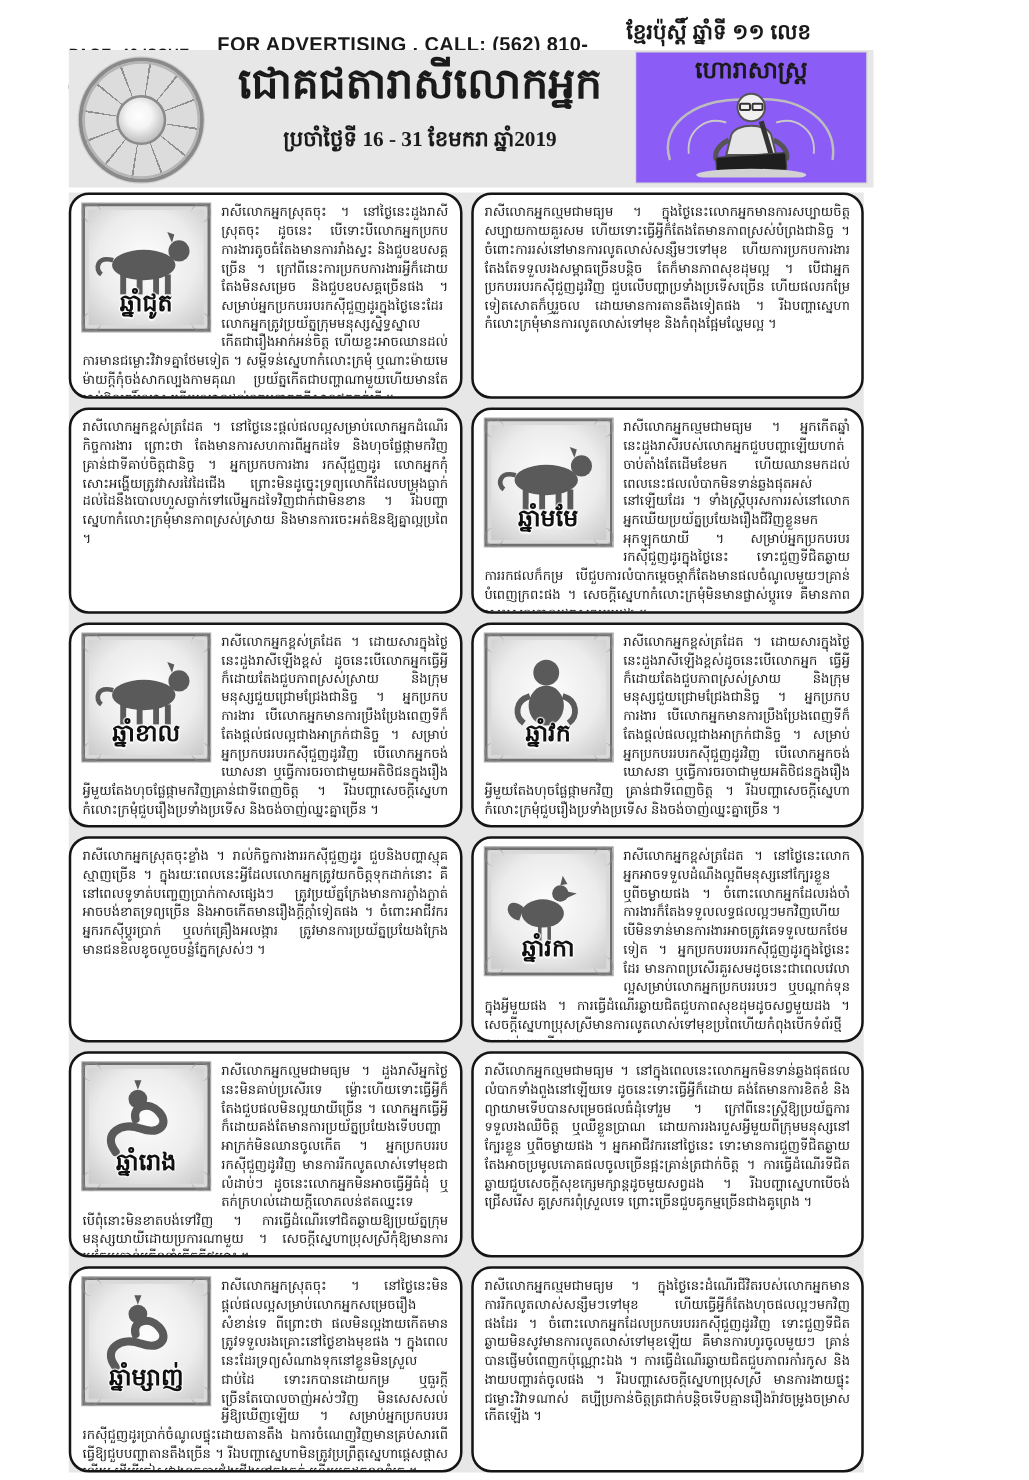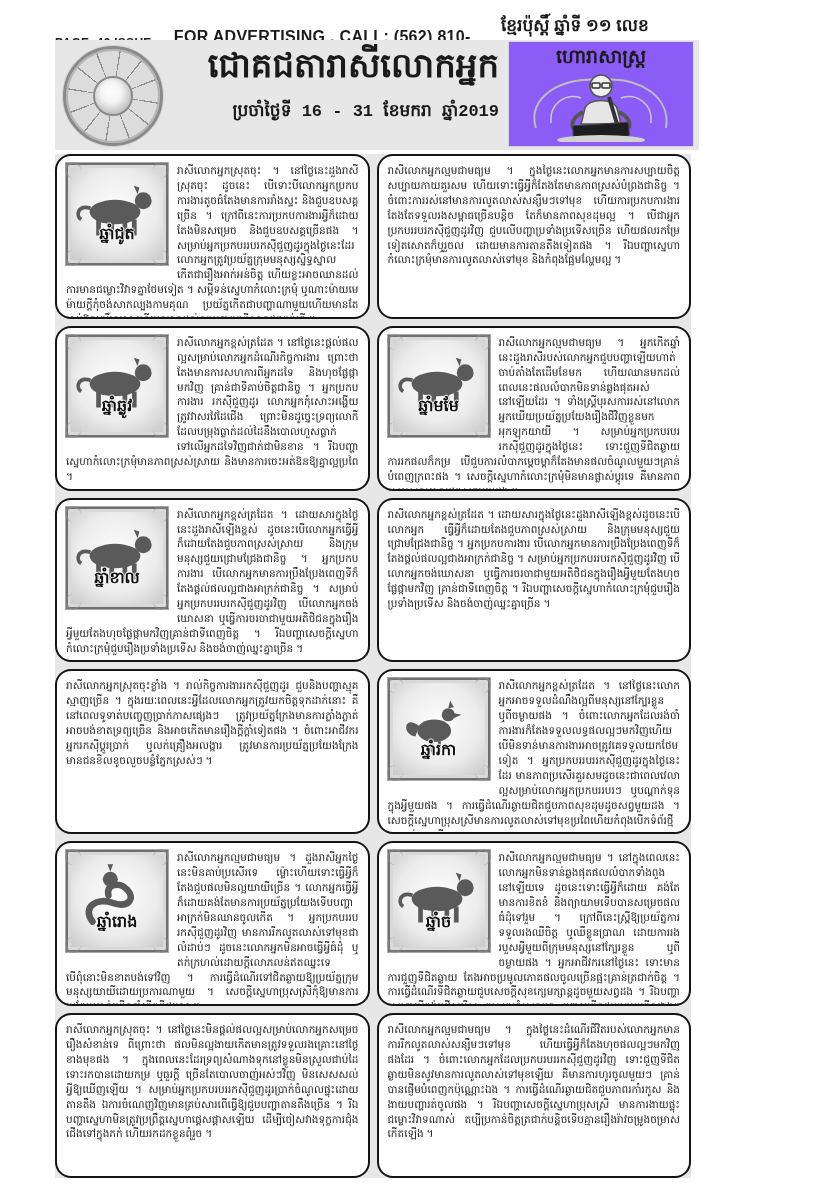--- a/index.html
+++ b/index.html
@@ -15,22 +15,22 @@
   .masthead .right{font-weight:bold;font-size:17px;}
 
   
   .header-panel{position:absolute;top:40px;left:55px;right:0;height:110px;background:#e7e7e7;}
   .zodiac-wheel{position:absolute;left:8px;top:6px;width:94px;height:94px;border-radius:50%;
     border:3px solid #8a8a8a;
     background:repeating-conic-gradient(from 10deg,#dcdcdc 0 28deg,#8f8f8f 28deg 30deg);
     box-shadow:inset 0 0 0 2px #b5b5b5, 0 0 0 1px #cfcfcf;}
   .wheel-hub{position:absolute;inset:27px;border-radius:50%;border:2px solid #8a8a8a;
     background:radial-gradient(circle at 45% 40%,#ffffff 0%,#f4f4f4 35%,#9c9c9c 100%);}
-  .titles{position:absolute;left:118px;right:200px;top:4px;text-align:right;
-    font-family:Liberation Mono, monospace;font-weight:bold;}
+  .titles{position:absolute;left:118px;right:200px;top:4px;text-align:center;
+    font-family:Liberation Serif, serif;font-weight:bold;}
   .titles .t1{font-size:34px;line-height:48px;}
   .titles .t2{font-size:17px;line-height:40px;}
   .astro-box{position:absolute;right:6px;top:2px;width:184px;height:104px;background:#8b5cf6;
     box-shadow:0 0 0 1px #d8d8d8;text-align:center;overflow:hidden;}
   .astro-box .astro-title{font-weight:bold;font-size:19px;line-height:24px;margin-top:2px;
     font-family:"DejaVu Serif",serif;}
   .astro-box svg{display:block;margin:0 auto;}
 
   
   .grid{position:absolute;top:154px;left:55px;right:8px;bottom:6px;background:#e7e7e7;
@@ -41,22 +41,22 @@
     overflow:hidden;min-height:0;}
   .animal{float:left;width:98px;height:98px;margin:0 9px 3px 0;position:relative;
     border:2px solid #6f6f6f;box-shadow:inset 0 0 0 3px #d9d9d9, 0 0 0 1px #aaa;
     background:radial-gradient(circle at 50% 45%,#fdfdfd 0%,#ececec 55%,#c3c3c3 100%);}
   .animal svg{position:absolute;left:0;top:0;}
   .animal .corner{position:absolute;width:14px;height:14px;border:2px solid #8d8d8d;border-radius:50%;opacity:.55;}
   .animal .c1{left:-3px;top:-3px;border-right:none;border-bottom:none;}
   .animal .c2{right:-3px;top:-3px;border-left:none;border-bottom:none;}
   .animal .c3{left:-3px;bottom:-3px;border-right:none;border-top:none;}
   .animal .c4{right:-3px;bottom:-3px;border-left:none;border-top:none;}
-  .year-label{position:absolute;left:50%;bottom:17px;transform:translateX(-50%);
-    white-space:nowrap;font-weight:bold;font-size:16px;color:#101010;
+  .year-label{position:absolute;left:50%;bottom:5px;transform:translateX(-50%);
+    white-space:nowrap;font-weight:bold;font-size:19px;color:#101010;
     text-shadow:-1px 0 1px #fff,1px 0 1px #fff,0 -1px 1px #fff,0 1px 1px #fff;}
   .body-text{display:block;}
 </style>
 </head>
 <body>
 
 <div id="page">
 
   <div class="masthead">
     <span class="left">PAGE. 46  ISSUE 237</span>
@@ -108,112 +108,120 @@
       <span class="corner c1"></span>
       <span class="corner c2"></span>
       <span class="corner c3"></span>
       <span class="corner c4"></span>
       <span class="year-label">ឆ្នាំជូត</span>
     </div>
     <span class="body-text">រាសីលោកអ្នកស្រុតចុះ ។ នៅថ្ងៃនេះដួងរាសីស្រុតចុះ ដូចនេះ បើទោះបីលោកអ្នកប្រកបការងារតូចធំតែងមានការរាំងស្ទះ និងជួបឧបសគ្គច្រើន ។ ក្រៅពីនេះការប្រកបការងារអ្វីក៏ដោយ តែងមិនសម្រេច និងជួបឧបសគ្គច្រើនផង ។ សម្រាប់អ្នកប្រកបររបរកស៊ីជួញដូរក្នុងថ្ងៃនេះដែរ លោកអ្នកត្រូវប្រយ័ត្នក្រុមមនុស្សស្និទ្ធស្នាលកើតជារឿងអាក់អន់ចិត្ត ហើយខ្លះអាចឈានដល់ការមានជម្លោះវិវាទគ្នាថែមទៀត ។ សម្តីទន់ស្នេហាកំលោះក្រមុំ ឬណាះម៉ាយមេម៉ាយក្តីកុំចង់សាកល្បងកាមគុណ ប្រយ័ត្នកើតជាបញ្ហាណាមួយហើយមានតែអាប់ឱនកេរ្តិ៍ឈ្មោះ ហើយឈានដល់ខូចអនាគតក្តីស្មានឥតគត់ពើ ។</span>
   </div>
 
   <div class="card">
+    <span class="body-text">រាសីលោកអ្នកខ្ពស់ត្រដែត ។ នៅថ្ងៃនេះផ្តល់ផលល្អសម្រាប់លោកអ្នកដំណើរកិច្ចការងារ ព្រោះថា តែងមានការសហការពីអ្នកដទៃ និងហុចផ្លែផ្កាមកវិញ គ្រាន់ជាទីគាប់ចិត្តជានិច្ច ។ អ្នកប្រកបការងារ រកស៊ីជួញដូរ លោកអ្នកកុំសោះអង្ហើយត្រូវវាសរវៃដៃជើង ព្រោះមិនដូច្នេះទ្រព្យលោកីដែលបម្រុងធ្លាក់ដល់ដៃនឹងបោលហួសធ្លាក់ទៅលើអ្នកដទៃវិញជាក់ជាមិនខាន ។ រីឯបញ្ហាស្នេហាកំលោះក្រមុំមានភាពស្រស់ស្រាយ និងមានការចេះអត់ឱនឱ្យគ្នាល្អប្រពៃ ។</span>
+  </div>
+
+  <div class="card">
     <div class="animal">
             <svg width="94" height="94" viewBox="0 0 100 100">
               <ellipse cx="50" cy="50" rx="27" ry="13" fill="#5a5a5a"></ellipse>
               <circle cx="80" cy="38" r="9" fill="#5a5a5a"></circle>
               <path d="M74,31 l-4,-9 6,2 z" fill="#5a5a5a"></path>
               <rect x="30" y="58" width="5" height="17" fill="#5a5a5a"></rect>
               <rect x="44" y="60" width="5" height="15" fill="#5a5a5a"></rect>
               <rect x="58" y="60" width="5" height="15" fill="#5a5a5a"></rect>
               <rect x="68" y="58" width="5" height="17" fill="#5a5a5a"></rect>
               <path d="M24,46 C10,42 8,54 14,58" stroke="#5a5a5a" stroke-width="4" fill="none"></path>
             </svg>
       <span class="corner c1"></span>
       <span class="corner c2"></span>
       <span class="corner c3"></span>
       <span class="corner c4"></span>
-      <span class="year-label">ឆ្នាំឆ្លូវ</span>
-    </div>
-    <span class="body-text">រាសីលោកអ្នកខ្ពស់ត្រដែត ។ នៅថ្ងៃនេះផ្តល់ផលល្អសម្រាប់លោកអ្នកដំណើរកិច្ចការងារ ព្រោះថា តែងមានការសហការពីអ្នកដទៃ និងហុចផ្លែផ្កាមកវិញ គ្រាន់ជាទីគាប់ចិត្តជានិច្ច ។ អ្នកប្រកបការងារ រកស៊ីជួញដូរ លោកអ្នកកុំសោះអង្ហើយត្រូវវាសរវៃដៃជើង ព្រោះមិនដូច្នេះទ្រព្យលោកីដែលបម្រុងធ្លាក់ដល់ដៃនឹងបោលហួសធ្លាក់ទៅលើអ្នកដទៃវិញជាក់ជាមិនខាន ។ រីឯបញ្ហាស្នេហាកំលោះក្រមុំមានភាពស្រស់ស្រាយ និងមានការចេះអត់ឱនឱ្យគ្នាល្អប្រពៃ ។</span>
+      <span class="year-label">ឆ្នាំខាល</span>
+    </div>
+    <span class="body-text">រាសីលោកអ្នកខ្ពស់ត្រដែត ។ ដោយសារក្នុងថ្ងៃនេះដួងរាសីឡើងខ្ពស់ ដូចនេះបើលោកអ្នកធ្វើអ្វីក៏ដោយតែងជួបភាពស្រស់ស្រាយ និងក្រុមមនុស្សជួយជ្រោមជ្រែងជានិច្ច ។ អ្នកប្រកបការងារ បើលោកអ្នកមានការប្រឹងប្រែងពេញទីក៏តែងផ្តល់ផលល្អជាងអាក្រក់ជានិច្ច ។ សម្រាប់អ្នកប្រកបររបរកស៊ីជួញដូរវិញ បើលោកអ្នកចង់ឃោសនា ឬធ្វើការចរចាជាមួយអតិថិជនក្នុងរឿងអ្វីមួយតែងហុចផ្លែផ្កាមកវិញគ្រាន់ជាទីពេញចិត្ត ។ រីឯបញ្ហាសេចក្តីស្នេហាកំលោះក្រមុំជួបរឿងប្រទាំងប្រទើស និងចង់ចាញ់ឈ្នះគ្នាច្រើន ។</span>
+  </div>
+
+  <div class="card">
+    <span class="body-text">រាសីលោកអ្នកស្រុតចុះខ្លាំង ។ រាល់កិច្ចការងាររកស៊ីជួញដូរ ជួបនិងបញ្ហាស្មុគស្មាញច្រើន ។ ក្នុងរយៈពេលនេះអ្វីដែលលោកអ្នកត្រូវយកចិត្តទុកដាក់នោះ គឺនៅពេលទូទាត់បញ្ចេញប្រាក់កាសផ្សេងៗ ត្រូវប្រយ័ត្នក្រែងមានការភ្លាំងភ្លាត់ អាចបង់ខាតទ្រព្យច្រើន និងអាចកើតមានរឿងក្តីក្តាំទៀតផង ។ ចំពោះអាជីវករ អ្នករកស៊ីប្តូរប្រាក់ ឬលក់គ្រឿងអលង្ការ ត្រូវមានការប្រយ័ត្នប្រយែងក្រែងមានជនខិលខូចលួចបន្លំភ្នែកស្រស់ៗ ។</span>
+  </div>
+
+  <div class="card">
+    <div class="animal">
+            <svg width="94" height="94" viewBox="0 0 100 100">
+              <path d="M26,74 C14,58 32,48 47,54 C64,60 72,50 63,40 C55,31 40,34 43,46" stroke="#5a5a5a" stroke-width="7" fill="none" stroke-linecap="round"></path>
+              <circle cx="45" cy="29" r="8" fill="#5a5a5a"></circle>
+              <path d="M45,21 l-3,-8 6,0 z" fill="#5a5a5a"></path>
+            </svg>
+      <span class="corner c1"></span>
+      <span class="corner c2"></span>
+      <span class="corner c3"></span>
+      <span class="corner c4"></span>
+      <span class="year-label">ឆ្នាំរោង</span>
+    </div>
+    <span class="body-text">រាសីលោកអ្នកល្មមជាមធ្យម ។ ដួងរាសីអ្នកថ្ងៃនេះមិនគាប់ប្រសើរទេ ម្ល៉ោះហើយទោះធ្វើអ្វីក៏តែងជួបផលមិនល្អយាយីច្រើន ។ លោកអ្នកធ្វើអ្វីក៏ដោយគង់តែមានការប្រយ័ត្នប្រយែងទើបបញ្ហាអាក្រក់មិនឈានចូលកើត ។ អ្នកប្រកបររបរកស៊ីជួញដូរវិញ មានការរីកលូតលាស់ទៅមុខជាលំដាប់ៗ ដូចនេះលោកអ្នកមិនអាចធ្វើអ្វីធំដុំ ឬតក់ក្រហល់ដោយក្តីលោភលន់ឥតឈ្នះទេ បើពុំនោះមិនខាតបង់ទៅវិញ ។ ការធ្វើដំណើរទៅជិតឆ្ងាយឱ្យប្រយ័ត្នក្រុមមនុស្សយាយីដោយប្រការណាមួយ ។ សេចក្តីស្នេហាប្រុសស្រីកុំឱ្យមានការប្រកែប្រកាន់ច្រើននាំកើតក្តីជម្លោះ ។</span>
+  </div>
+
+  <div class="card">
+    <div class="animal">
+            <svg width="94" height="94" viewBox="0 0 100 100">
+              <path d="M26,74 C14,58 32,48 47,54 C64,60 72,50 63,40 C55,31 40,34 43,46" stroke="#5a5a5a" stroke-width="7" fill="none" stroke-linecap="round"></path>
+              <circle cx="45" cy="29" r="8" fill="#5a5a5a"></circle>
+              <path d="M45,21 l-3,-8 6,0 z" fill="#5a5a5a"></path>
+            </svg>
+      <span class="corner c1"></span>
+      <span class="corner c2"></span>
+      <span class="corner c3"></span>
+      <span class="corner c4"></span>
+      <span class="year-label">ឆ្នាំម្សាញ់</span>
+    </div>
+    <span class="body-text">រាសីលោកអ្នកស្រុតចុះ ។ នៅថ្ងៃនេះមិនផ្តល់ផលល្អសម្រាប់លោកអ្នកសម្រេចរឿងសំខាន់ទេ ពីព្រោះថា ផលមិនល្អងាយកើតមានត្រូវទទួលរងគ្រោះនៅថ្ងៃខាងមុខផង ។ ក្នុងពេលនេះដែរទ្រព្យសំណាងទុកនៅខ្លួនមិនស្រួលជាប់ដៃ ទោះរកបានដោយកម្រ ឬធួរក្តី ច្រើនតែបោលចាញ់អស់ៗវិញ មិនសេសសល់អ្វីឱ្យឃើញឡើយ ។ សម្រាប់អ្នកប្រកបរបររកស៊ីជួញដូរប្រាក់ចំណូលផ្ទុះដោយតានតឹង ឯការចំណេញវិញមានគ្រប់សារពើធ្វើឱ្យជួបបញ្ហាតានតឹងច្រើន ។ រីឯបញ្ហាស្នេហាមិនត្រូវប្រព្រឹត្តស្នេហាផ្តេសផ្តាសឡើយ ដើម្បីចៀសវាងទុក្ខការជុំងជើងទៅក្នុងភក់ ហើយរកដកខ្លួនពុំរួច ។</span>
+  </div>
+</div>
+    <div class="col" id="col-right">
+  <div class="card">
+    <span class="body-text">រាសីលោកអ្នកល្មមជាមធ្យម ។ ក្នុងថ្ងៃនេះលោកអ្នកមានការសប្បាយចិត្ត សប្បាយកាយគួរសម ហើយទោះធ្វើអ្វីក៏តែងតែមានភាពស្រស់បំព្រងជានិច្ច ។ ចំពោះការរស់នៅមានការលូតលាស់សន្សឹមៗទៅមុខ ហើយការប្រកបការងារតែងតែទទួលរងសម្ពាធច្រើនបន្តិច តែក៏មានភាពសុខដុមល្អ ។ បើជាអ្នកប្រកបររបរកស៊ីជួញដូរវិញ ជួបលើបញ្ហាប្រទាំងប្រទើសច្រើន ហើយផលរកម្រែទៀតសោតក៏ឬរួចល ដោយមានការតានតឹងទៀតផង ។ រីឯបញ្ហាស្នេហាកំលោះក្រមុំមានការលូតលាស់ទៅមុខ និងកំពុងផ្អែមល្ហែមល្អ ។</span>
   </div>
 
   <div class="card">
     <div class="animal">
             <svg width="94" height="94" viewBox="0 0 100 100">
               <ellipse cx="50" cy="50" rx="27" ry="13" fill="#5a5a5a"></ellipse>
               <circle cx="80" cy="38" r="9" fill="#5a5a5a"></circle>
               <path d="M74,31 l-4,-9 6,2 z" fill="#5a5a5a"></path>
               <rect x="30" y="58" width="5" height="17" fill="#5a5a5a"></rect>
               <rect x="44" y="60" width="5" height="15" fill="#5a5a5a"></rect>
               <rect x="58" y="60" width="5" height="15" fill="#5a5a5a"></rect>
               <rect x="68" y="58" width="5" height="17" fill="#5a5a5a"></rect>
               <path d="M24,46 C10,42 8,54 14,58" stroke="#5a5a5a" stroke-width="4" fill="none"></path>
             </svg>
       <span class="corner c1"></span>
       <span class="corner c2"></span>
       <span class="corner c3"></span>
       <span class="corner c4"></span>
-      <span class="year-label">ឆ្នាំខាល</span>
-    </div>
-    <span class="body-text">រាសីលោកអ្នកខ្ពស់ត្រដែត ។ ដោយសារក្នុងថ្ងៃនេះដួងរាសីឡើងខ្ពស់ ដូចនេះបើលោកអ្នកធ្វើអ្វីក៏ដោយតែងជួបភាពស្រស់ស្រាយ និងក្រុមមនុស្សជួយជ្រោមជ្រែងជានិច្ច ។ អ្នកប្រកបការងារ បើលោកអ្នកមានការប្រឹងប្រែងពេញទីក៏តែងផ្តល់ផលល្អជាងអាក្រក់ជានិច្ច ។ សម្រាប់អ្នកប្រកបររបរកស៊ីជួញដូរវិញ បើលោកអ្នកចង់ឃោសនា ឬធ្វើការចរចាជាមួយអតិថិជនក្នុងរឿងអ្វីមួយតែងហុចផ្លែផ្កាមកវិញគ្រាន់ជាទីពេញចិត្ត ។ រីឯបញ្ហាសេចក្តីស្នេហាកំលោះក្រមុំជួបរឿងប្រទាំងប្រទើស និងចង់ចាញ់ឈ្នះគ្នាច្រើន ។</span>
-  </div>
-
-  <div class="card">
-    <span class="body-text">រាសីលោកអ្នកស្រុតចុះខ្លាំង ។ រាល់កិច្ចការងាររកស៊ីជួញដូរ ជួបនិងបញ្ហាស្មុគស្មាញច្រើន ។ ក្នុងរយៈពេលនេះអ្វីដែលលោកអ្នកត្រូវយកចិត្តទុកដាក់នោះ គឺនៅពេលទូទាត់បញ្ចេញប្រាក់កាសផ្សេងៗ ត្រូវប្រយ័ត្នក្រែងមានការភ្លាំងភ្លាត់ អាចបង់ខាតទ្រព្យច្រើន និងអាចកើតមានរឿងក្តីក្តាំទៀតផង ។ ចំពោះអាជីវករ អ្នករកស៊ីប្តូរប្រាក់ ឬលក់គ្រឿងអលង្ការ ត្រូវមានការប្រយ័ត្នប្រយែងក្រែងមានជនខិលខូចលួចបន្លំភ្នែកស្រស់ៗ ។</span>
-  </div>
-
-  <div class="card">
-    <div class="animal">
-            <svg width="94" height="94" viewBox="0 0 100 100">
-              <path d="M26,74 C14,58 32,48 47,54 C64,60 72,50 63,40 C55,31 40,34 43,46" stroke="#5a5a5a" stroke-width="7" fill="none" stroke-linecap="round"></path>
-              <circle cx="45" cy="29" r="8" fill="#5a5a5a"></circle>
-              <path d="M45,21 l-3,-8 6,0 z" fill="#5a5a5a"></path>
-            </svg>
-      <span class="corner c1"></span>
-      <span class="corner c2"></span>
-      <span class="corner c3"></span>
-      <span class="corner c4"></span>
-      <span class="year-label">ឆ្នាំរោង</span>
-    </div>
-    <span class="body-text">រាសីលោកអ្នកល្មមជាមធ្យម ។ ដួងរាសីអ្នកថ្ងៃនេះមិនគាប់ប្រសើរទេ ម្ល៉ោះហើយទោះធ្វើអ្វីក៏តែងជួបផលមិនល្អយាយីច្រើន ។ លោកអ្នកធ្វើអ្វីក៏ដោយគង់តែមានការប្រយ័ត្នប្រយែងទើបបញ្ហាអាក្រក់មិនឈានចូលកើត ។ អ្នកប្រកបររបរកស៊ីជួញដូរវិញ មានការរីកលូតលាស់ទៅមុខជាលំដាប់ៗ ដូចនេះលោកអ្នកមិនអាចធ្វើអ្វីធំដុំ ឬតក់ក្រហល់ដោយក្តីលោភលន់ឥតឈ្នះទេ បើពុំនោះមិនខាតបង់ទៅវិញ ។ ការធ្វើដំណើរទៅជិតឆ្ងាយឱ្យប្រយ័ត្នក្រុមមនុស្សយាយីដោយប្រការណាមួយ ។ សេចក្តីស្នេហាប្រុសស្រីកុំឱ្យមានការប្រកែប្រកាន់ច្រើននាំកើតក្តីជម្លោះ ។</span>
-  </div>
-
-  <div class="card">
-    <span class="body-text">រាសីលោកអ្នកស្រុតចុះ ។ នៅថ្ងៃនេះមិនផ្តល់ផលល្អសម្រាប់លោកអ្នកសម្រេចរឿងសំខាន់ទេ ពីព្រោះថា ផលមិនល្អងាយកើតមានត្រូវទទួលរងគ្រោះនៅថ្ងៃខាងមុខផង ។ ក្នុងពេលនេះដែរទ្រព្យសំណាងទុកនៅខ្លួនមិនស្រួលជាប់ដៃ ទោះរកបានដោយកម្រ ឬធួរក្តី ច្រើនតែបោលចាញ់អស់ៗវិញ មិនសេសសល់អ្វីឱ្យឃើញឡើយ ។ សម្រាប់អ្នកប្រកបរបររកស៊ីជួញដូរប្រាក់ចំណូលផ្ទុះដោយតានតឹង ឯការចំណេញវិញមានគ្រប់សារពើធ្វើឱ្យជួបបញ្ហាតានតឹងច្រើន ។ រីឯបញ្ហាស្នេហាមិនត្រូវប្រព្រឹត្តស្នេហាផ្តេសផ្តាសឡើយ ដើម្បីចៀសវាងទុក្ខការជុំងជើងទៅក្នុងភក់ ហើយរកដកខ្លួនពុំរួច ។</span>
-  </div>
-</div>
-    <div class="col" id="col-right">
-  <div class="card">
-    <span class="body-text">រាសីលោកអ្នកល្មមជាមធ្យម ។ ក្នុងថ្ងៃនេះលោកអ្នកមានការសប្បាយចិត្ត សប្បាយកាយគួរសម ហើយទោះធ្វើអ្វីក៏តែងតែមានភាពស្រស់បំព្រងជានិច្ច ។ ចំពោះការរស់នៅមានការលូតលាស់សន្សឹមៗទៅមុខ ហើយការប្រកបការងារតែងតែទទួលរងសម្ពាធច្រើនបន្តិច តែក៏មានភាពសុខដុមល្អ ។ បើជាអ្នកប្រកបររបរកស៊ីជួញដូរវិញ ជួបលើបញ្ហាប្រទាំងប្រទើសច្រើន ហើយផលរកម្រែទៀតសោតក៏ឬរួចល ដោយមានការតានតឹងទៀតផង ។ រីឯបញ្ហាស្នេហាកំលោះក្រមុំមានការលូតលាស់ទៅមុខ និងកំពុងផ្អែមល្ហែមល្អ ។</span>
-  </div>
-
-  <div class="card">
-    <div class="animal">
-            <svg width="94" height="94" viewBox="0 0 100 100">
-              <ellipse cx="50" cy="50" rx="27" ry="13" fill="#5a5a5a"></ellipse>
-              <circle cx="80" cy="38" r="9" fill="#5a5a5a"></circle>
-              <path d="M74,31 l-4,-9 6,2 z" fill="#5a5a5a"></path>
-              <rect x="30" y="58" width="5" height="17" fill="#5a5a5a"></rect>
-              <rect x="44" y="60" width="5" height="15" fill="#5a5a5a"></rect>
-              <rect x="58" y="60" width="5" height="15" fill="#5a5a5a"></rect>
-              <rect x="68" y="58" width="5" height="17" fill="#5a5a5a"></rect>
-              <path d="M24,46 C10,42 8,54 14,58" stroke="#5a5a5a" stroke-width="4" fill="none"></path>
-            </svg>
-      <span class="corner c1"></span>
-      <span class="corner c2"></span>
-      <span class="corner c3"></span>
-      <span class="corner c4"></span>
       <span class="year-label">ឆ្នាំមមែ</span>
     </div>
     <span class="body-text">រាសីលោកអ្នកល្មមជាមធ្យម ។ អ្នកកើតឆ្នាំនេះដួងរាសីរបស់លោកអ្នកជួបបញ្ហាឡើយហាត់ចាប់តាំងតែដើមខែមក ហើយឈានមកដល់ពេលនេះផលលំបាកមិនទាន់ឆ្លងផុតអស់នៅឡើយដែរ ។ ទាំងស្ត្រីបុរសការរស់នៅលោកអ្នកឃើយប្រយ័ត្នប្រយែងរឿងជីវិញខ្លួនមកអុកឡុកយាយី ។ សម្រាប់អ្នកប្រកបរបររកស៊ីជួញដូរក្នុងថ្ងៃនេះ ទោះជួញទីជិតឆ្ងាយការរកផលក៏កម្រ បើជួបការលំបាកម្តេចម្តាក៏តែងមានផលចំណូលមួយៗគ្រាន់បំពេញក្រពះផង ។ សេចក្តីស្នេហាកំលោះក្រមុំមិនមានផ្លាស់ប្តូរទេ គឺមានភាពស្រុះស្រួលគ្នាល្អដូចសព្វមួយដង ។</span>
   </div>
 
   <div class="card">
+    <div class="animal">
+            <svg width="94" height="94" viewBox="0 0 100 100">
+              <circle cx="50" cy="31" r="11" fill="#5a5a5a"></circle>
+              <ellipse cx="50" cy="59" rx="15" ry="17" fill="#5a5a5a"></ellipse>
+              <path d="M36,51 C23,55 23,68 31,74" stroke="#5a5a5a" stroke-width="5" fill="none"></path>
+              <path d="M64,51 C77,55 77,68 69,74" stroke="#5a5a5a" stroke-width="5" fill="none"></path>
+            </svg>
+      <span class="corner c1"></span>
+      <span class="corner c2"></span>
+      <span class="corner c3"></span>
+      <span class="corner c4"></span>
+      <span class="year-label">ឆ្នាំវក</span>
+    </div>
     <span class="body-text">រាសីលោកអ្នកខ្ពស់ត្រដែត ។ ដោយសារក្នុងថ្ងៃនេះដួងរាសីឡើងខ្ពស់ដូចនេះបើលោកអ្នក ធ្វើអ្វីក៏ដោយតែងជួបភាពស្រស់ស្រាយ និងក្រុមមនុស្សជួយជ្រោមជ្រែងជានិច្ច ។ អ្នកប្រកបការងារ បើលោកអ្នកមានការប្រឹងប្រែងពេញទីក៏តែងផ្តល់ផលល្អជាងអាក្រក់ជានិច្ច ។ សម្រាប់អ្នកប្រកបររបរកស៊ីជួញដូរវិញ បើលោកអ្នកចង់ឃោសនា ឬធ្វើការចរចាជាមួយអតិថិជនក្នុងរឿងអ្វីមួយតែងហុចផ្លែផ្កាមកវិញ គ្រាន់ជាទីពេញចិត្ត ។ រីឯបញ្ហាសេចក្តីស្នេហាកំលោះក្រមុំជួបរឿងប្រទាំងប្រទើស និងចង់ចាញ់ឈ្នះគ្នាច្រើន ។</span>
   </div>
 
   <div class="card">
     <div class="animal">
             <svg width="94" height="94" viewBox="0 0 100 100">
               <ellipse cx="47" cy="54" rx="18" ry="12" fill="#5a5a5a"></ellipse>
               <circle cx="62" cy="37" r="7" fill="#5a5a5a"></circle>
               <path d="M67,35 l9,2 -9,4 z" fill="#5a5a5a"></path>
               <path d="M31,49 C15,36 12,58 27,60 Z" fill="#5a5a5a"></path>
@@ -224,37 +232,20 @@
       <span class="corner c1"></span>
       <span class="corner c2"></span>
       <span class="corner c3"></span>
       <span class="corner c4"></span>
       <span class="year-label">ឆ្នាំរកា</span>
     </div>
     <span class="body-text">រាសីលោកអ្នកខ្ពស់ត្រដែត ។ នៅថ្ងៃនេះលោកអ្នកអាចទទួលដំណឹងល្អពីមនុស្សនៅក្បែរខ្លួន ឬពីចម្ងាយផង ។ ចំពោះលោកអ្នកដែលរង់ចាំការងារក៏តែងទទួលលទ្ធផលល្អៗមកវិញហើយ បើមិនទាន់មានការងារអាចត្រូវគេទទួលយកថែមទៀត ។ អ្នកប្រកបររបររកស៊ីជួញដូរក្នុងថ្ងៃនេះដែរ មានភាពប្រសើរគួរសមដូចនេះជាពេលវេលាល្អសម្រាប់លោកអ្នកប្រកបររបរៗ ឬបណ្តាក់ទុនក្នុងអ្វីមួយផង ។ ការធ្វើដំណើរឆ្ងាយជិតជួបភាពសុខដុមដូចសព្វមួយដង ។ សេចក្តីស្នេហាប្រុសស្រីមានការលូតលាស់ទៅមុខប្រពៃហើយកំពុងបើកទំព័រថ្មីសម្រាប់អ្នកហើយ ។</span>
   </div>
 
   <div class="card">
-    <div class="animal">
-            <svg width="94" height="94" viewBox="0 0 100 100">
-              <ellipse cx="50" cy="50" rx="27" ry="13" fill="#5a5a5a"></ellipse>
-              <circle cx="80" cy="38" r="9" fill="#5a5a5a"></circle>
-              <path d="M74,31 l-4,-9 6,2 z" fill="#5a5a5a"></path>
-              <rect x="30" y="58" width="5" height="17" fill="#5a5a5a"></rect>
-              <rect x="44" y="60" width="5" height="15" fill="#5a5a5a"></rect>
-              <rect x="58" y="60" width="5" height="15" fill="#5a5a5a"></rect>
-              <rect x="68" y="58" width="5" height="17" fill="#5a5a5a"></rect>
-              <path d="M24,46 C10,42 8,54 14,58" stroke="#5a5a5a" stroke-width="4" fill="none"></path>
-            </svg>
-      <span class="corner c1"></span>
-      <span class="corner c2"></span>
-      <span class="corner c3"></span>
-      <span class="corner c4"></span>
-      <span class="year-label">ឆ្នាំច</span>
-    </div>
     <span class="body-text">រាសីលោកអ្នកល្មមជាមធ្យម ។ នៅក្នុងពេលនេះលោកអ្នកមិនទាន់ឆ្លងផុតផលលំបាកទាំងពួងនៅឡើយទេ ដូចនេះទោះធ្វើអ្វីក៏ដោយ គង់តែមានការខិតខំ និងព្យាយាមទើបបានសម្រេចផលធំដុំទៅរួម ។ ក្រៅពីនេះស្ត្រីឱ្យប្រយ័ត្នការទទួលរងឈឺចិត្ត ឬឈឺខ្លួនប្រាណ ដោយការរងរបួសអ្វីមួយពីក្រុមមនុស្សនៅក្បែរខ្លួន ឬពីចម្ងាយផង ។ អ្នកអាជីវករនៅថ្ងៃនេះ ទោះមានការជួញទីជិតឆ្ងាយ តែងអាចប្រមូលភោគផលចូលច្រើនផ្អះគ្រាន់ត្រជាក់ចិត្ត ។ ការធ្វើដំណើរទីជិតឆ្ងាយជួបសេចក្តីសុខក្សេមក្សាន្តដូចមួយសព្វដង ។ រីឯបញ្ហាស្នេហាបើចង់ជ្រើសរើស គូស្រករពុំស្រួលទេ ព្រោះច្រើនជួបគូកម្មច្រើនជាងគូព្រេង ។</span>
   </div>
 
   <div class="card">
     <span class="body-text">រាសីលោកអ្នកល្មមជាមធ្យម ។ ក្នុងថ្ងៃនេះដំណើរជីវិតរបស់លោកអ្នកមានការរីកលូតលាស់សន្សឹមៗទៅមុខ ហើយធ្វើអ្វីក៏តែងហុចផលល្អៗមកវិញផងដែរ ។ ចំពោះលោកអ្នកដែលប្រកបរបររកស៊ីជួញដូរវិញ ទោះជួញទីជិតឆ្ងាយមិនសូវមានការលូតលាស់ទៅមុខឡើយ គឺមានការហូរចូលមួយៗ គ្រាន់បានផ្ញើមបំពេញកប៉ុណ្ណោះឯង ។ ការធ្វើដំណើរឆ្ងាយជិតជួបភាពរកាំរកូស និងងាយបញ្ហារត់ចូលផង ។ រីឯបញ្ហាសេចក្តីស្នេហាប្រុសស្រី មានការងាយផ្ទុះជម្លោះវិវាទណាស់ តប្បីប្រកាន់ចិត្តត្រជាក់បន្តិចទើបគ្មានរឿងរ៉ាវចម្រូងចម្រាសកើតឡើង ។</span>
   </div>
 </div>
   </div>
 
 </div>

